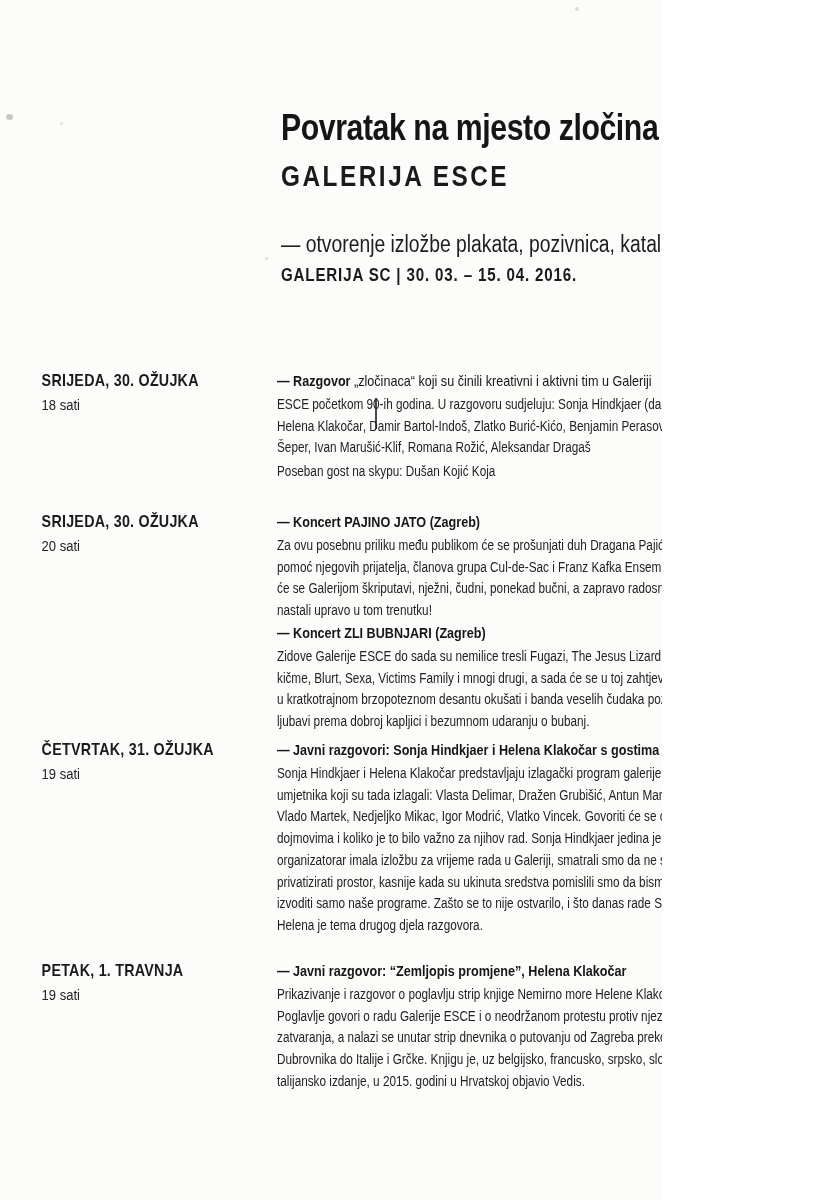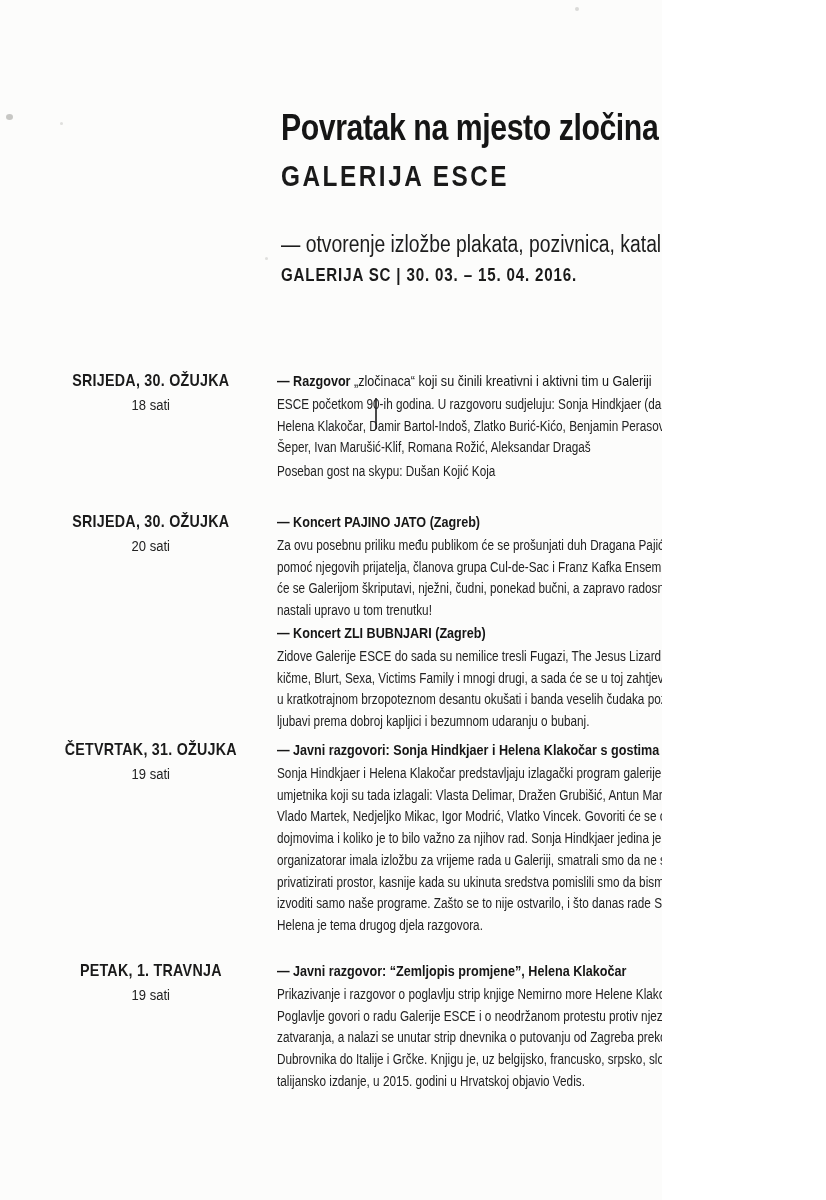--- a/index.html
+++ b/index.html
@@ -72,21 +72,21 @@
   
   .event {
     position: absolute;
     left: 0;
     display: grid;
     grid-template-columns: 260px 640px;
     column-gap: 17px;
     width: 920px;
   }
   .event-left {
-    text-align: center;
+    text-align: left;
   }
   .event-date {
     font-size: 17px;
     line-height: 22px;
     font-weight: 700;
     letter-spacing: 0.3px;
     color: #1a1a1a;
     white-space: nowrap;
   }
   .event-time {

